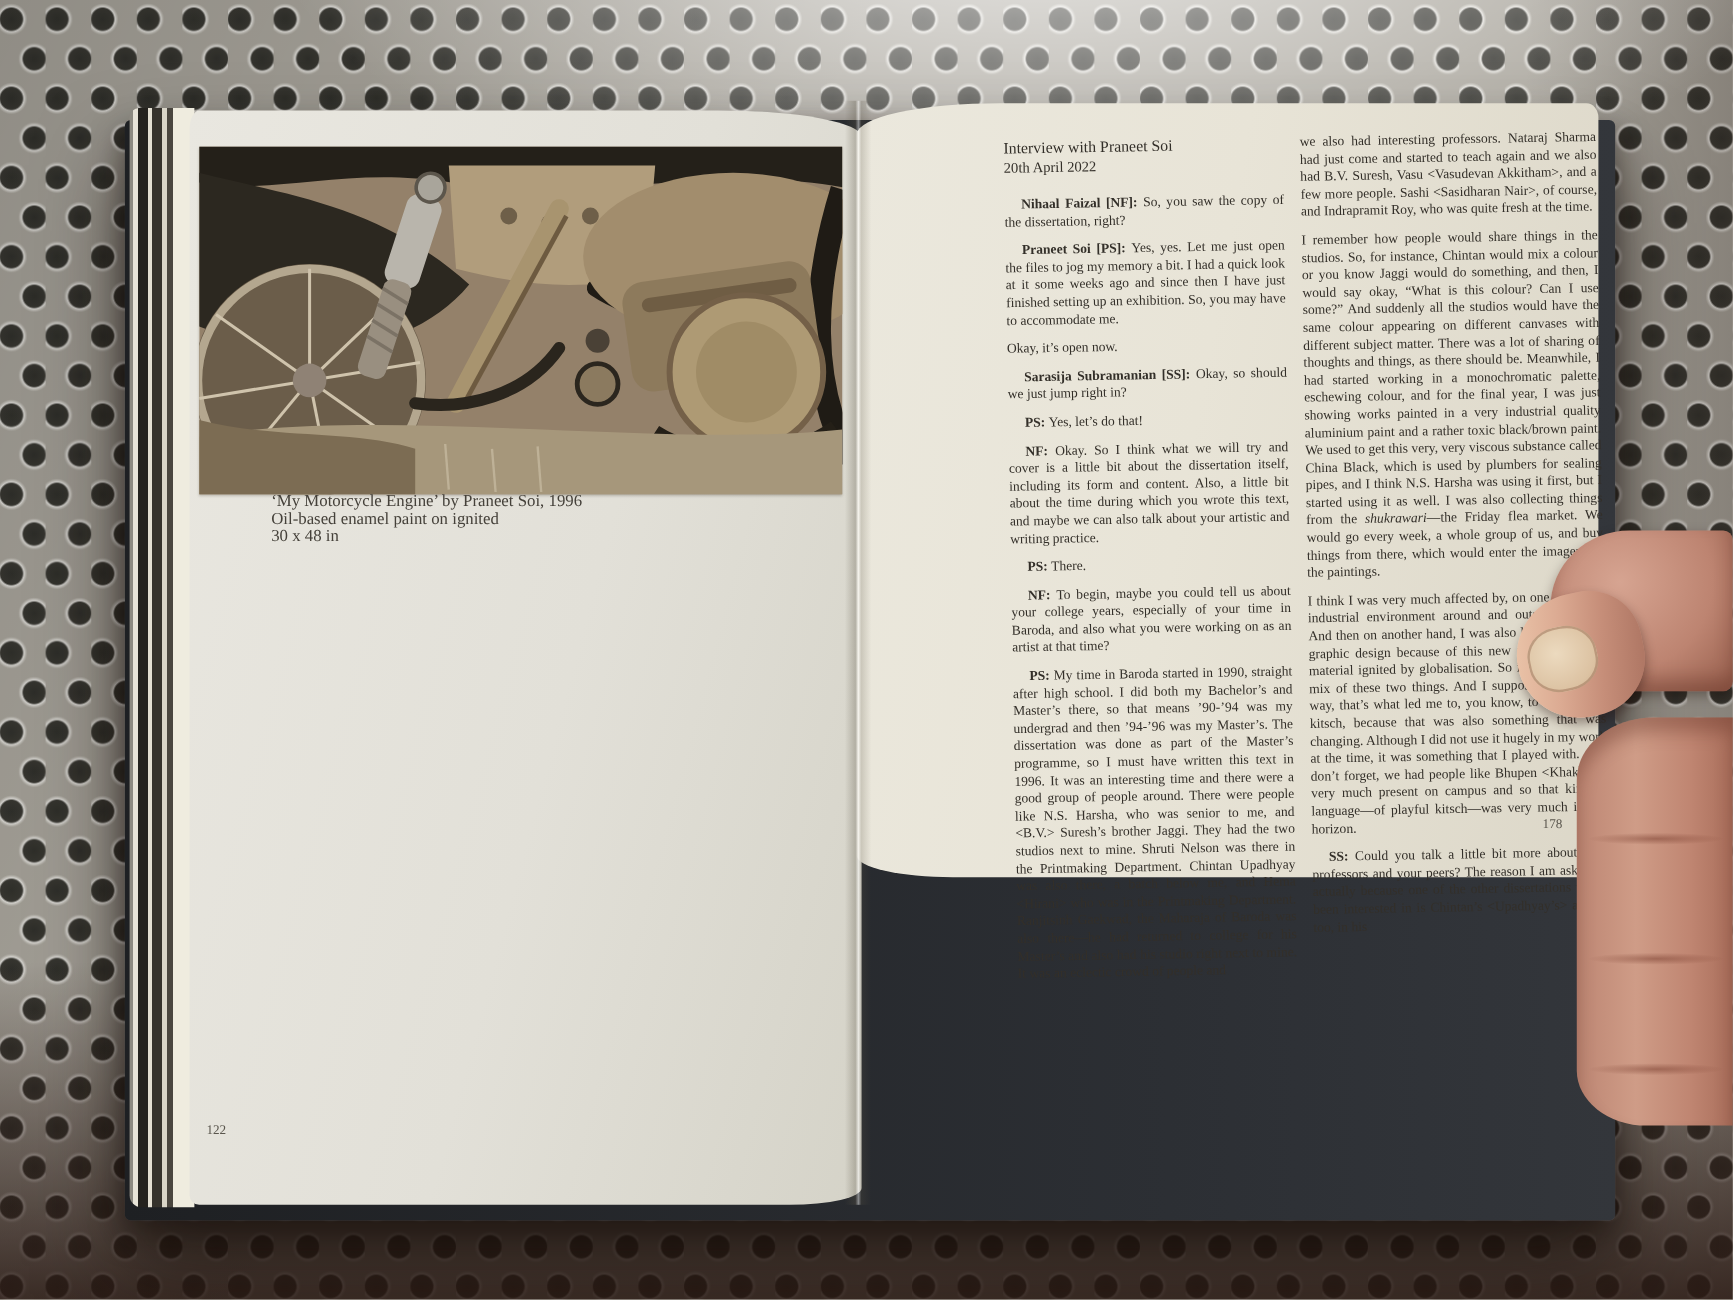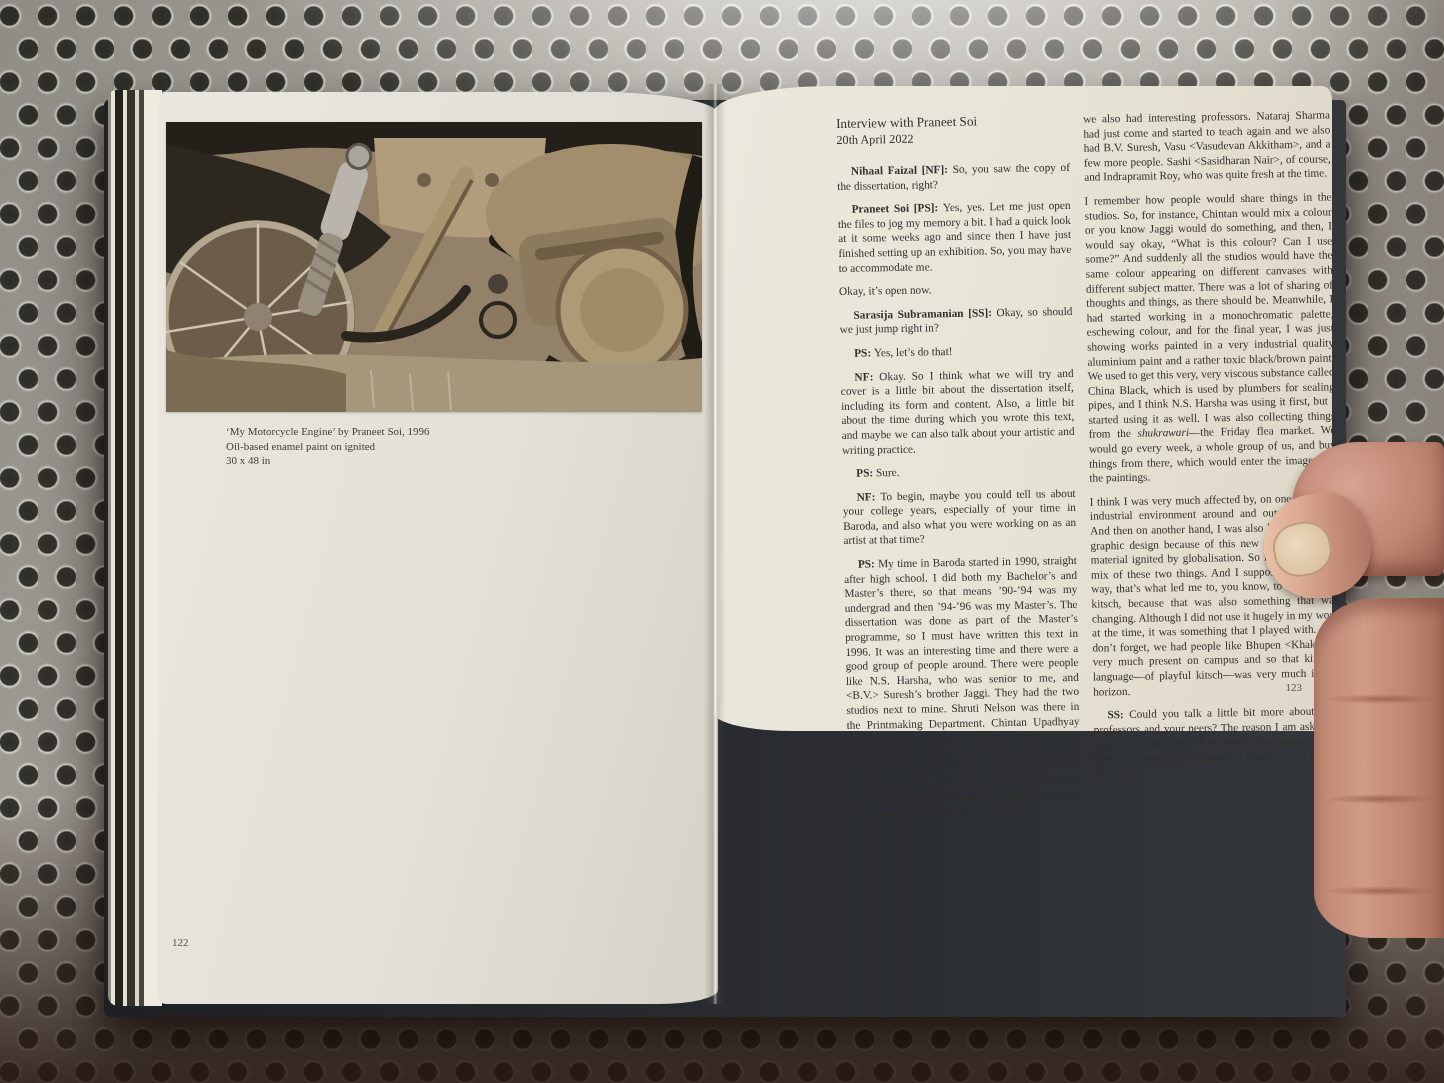--- a/index.html
+++ b/index.html
@@ -50,21 +50,21 @@
   }
   .gutter{
     position:absolute;left:600px;top:0;width:22px;height:920px;pointer-events:none;
     background:linear-gradient(90deg, rgba(90,84,68,0) 0%, rgba(90,84,68,.30) 40%,
       rgba(255,255,255,.45) 52%, rgba(90,84,68,.22) 62%, rgba(90,84,68,0) 100%);
   }
   
   .artwork{position:absolute;left:8px;top:30px;width:536px;height:290px;
     box-shadow:0 1px 2px rgba(60,50,40,.25);}
   .artwork svg{display:block;width:100%;height:100%;}
-  .caption{position:absolute;left:68px;top:332px;font-size:11px;line-height:14.5px;color:#45413a;}
+  .caption{position:absolute;left:68px;top:320px;font-size:14px;line-height:14.5px;color:#45413a;}
   .pagenum{font-size:11px;color:#5a564d;position:absolute;margin-top:36px;}
   .pn-left{left:14px;bottom:56px;}
   .pn-right{right:30px;bottom:38px;}
   
   .rp-content{
     position:absolute;left:122px;top:30px;width:494px;height:850px;overflow:hidden;
     transform:rotate(-1deg);transform-origin:0 0;
     display:flex;gap:14px;color:#332f29;
   }
   .col1{width:233px;flex:none;}
@@ -198,32 +198,32 @@
     <div class="rp-content">
       <div class="col1">
         <h1 class="hdr-title">Interview with Praneet Soi</h1>
         <div class="hdr-date">20th April 2022</div>
         <p class="para indent"><b class="spk">Nihaal Faizal [NF]:</b><span>So, you saw the copy of the dissertation, right?</span></p>
         <p class="para indent"><b class="spk">Praneet Soi [PS]:</b><span>Yes, yes. Let me just open the files to jog my memory a bit. I had a quick look at it some weeks ago and since then I have just finished setting up an exhibition. So, you may have to accommodate me.</span></p>
         <p class="para"><span>Okay, it’s open now.</span></p>
         <p class="para indent"><b class="spk">Sarasija Subramanian [SS]:</b><span>Okay, so should we just jump right in?</span></p>
         <p class="para indent"><b class="spk">PS:</b><span>Yes, let’s do that!</span></p>
         <p class="para indent"><b class="spk">NF:</b><span>Okay. So I think what we will try and cover is a little bit about the dissertation itself, including its form and content. Also, a little bit about the time during which you wrote this text, and maybe we can also talk about your artistic and writing practice.</span></p>
-        <p class="para indent"><b class="spk">PS:</b><span>Sure.</span></p>
+        <p class="para indent"><b class="spk">PS:</b><span>There.</span></p>
         <p class="para indent"><b class="spk">NF:</b><span>To begin, maybe you could tell us about your college years, especially of your time in Baroda, and also what you were working on as an artist at that time?</span></p>
         <p class="para indent"><b class="spk">PS:</b><span>My time in Baroda started in 1990, straight after high school. I did both my Bachelor’s and Master’s there, so that means ’90-’94 was my undergrad and then ’94-’96 was my Master’s. The dissertation was done as part of the Master’s programme, so I must have written this text in 1996. It was an interesting time and there were a good group of people around. There were people like N.S. Harsha, who was senior to me, and &lt;B.V.&gt; Suresh’s brother Jaggi. They had the two studios next to mine. Shruti Nelson was there in the Printmaking Department. Chintan Upadhyay was also there, a batch below me, and Hema &lt;Hirani&gt; who was in the Printmaking Department. Ranjitsinh Gaekwad, the Maharaja of Baroda was also there—he had returned to college for his Master’s and also had his studio right next to mine. It was an eclectic crowd of people and</span></p>
       </div>
       <div class="col2">
         <p class="para"><span>we also had interesting professors. Nataraj Sharma had just come and started to teach again and we also had B.V. Suresh, Vasu &lt;Vasudevan Akkitham&gt;, and a few more people. Sashi &lt;Sasidharan Nair&gt;, of course, and Indrapramit Roy, who was quite fresh at the time.</span></p>
         <p class="para"><span>I remember how people would share things in the studios. So, for instance, Chintan would mix a colour or you know Jaggi would do something, and then, I would say okay, “What is this colour? Can I use some?” And suddenly all the studios would have the same colour appearing on different canvases with different subject matter. There was a lot of sharing of thoughts and things, as there should be. Meanwhile, I had started working in a monochromatic palette, eschewing colour, and for the final year, I was just showing works painted in a very industrial quality aluminium paint and a rather toxic black/brown paint. We used to get this very, very viscous substance called China Black, which is used by plumbers for sealing pipes, and I think N.S. Harsha was using it first, but I started using it as well. I was also collecting things from the </span><i>shukrawari</i><span>—the Friday flea market. We would go every week, a whole group of us, and buy things from there, which would enter the imagery of the paintings.</span></p>
         <p class="para"><span>I think I was very much affected by, on one level, the industrial environment around and outside Baroda. And then on another hand, I was also looking a lot at graphic design because of this new influx of visual material ignited by globalisation. So it was a strange mix of these two things. And I suppose in a certain way, that’s what led me to, you know, to write about kitsch, because that was also something that was changing. Although I did not use it hugely in my work at the time, it was something that I played with. And don’t forget, we had people like Bhupen &lt;Khakhar&gt;, very much present on campus and so that kind of language—of playful kitsch—was very much in our horizon.</span></p>
         <p class="para indent"><b class="spk">SS:</b><span>Could you talk a little bit more about your professors and your peers? The reason I am asking is actually because one of the other dissertations we’ve been interested in is Chintan’s &lt;Upadhyay’s&gt; and he too, in his</span></p>
       </div>
     </div>
-    <div class="pagenum pn-right">123</div>
+    <div class="pagenum pn-right">178</div>
   </div>
 
   <div class="gutter"></div>
 </div>
 
 <div class="hand">
   <div class="finger-top"></div>
   <div class="thumb">
     <div class="thumb-nail"></div>
   </div>

